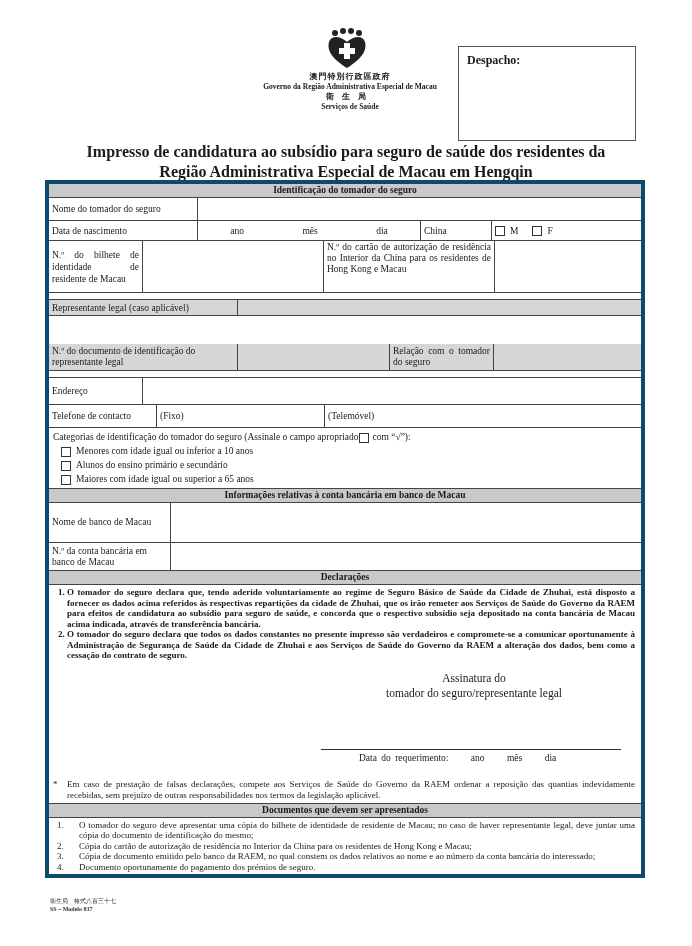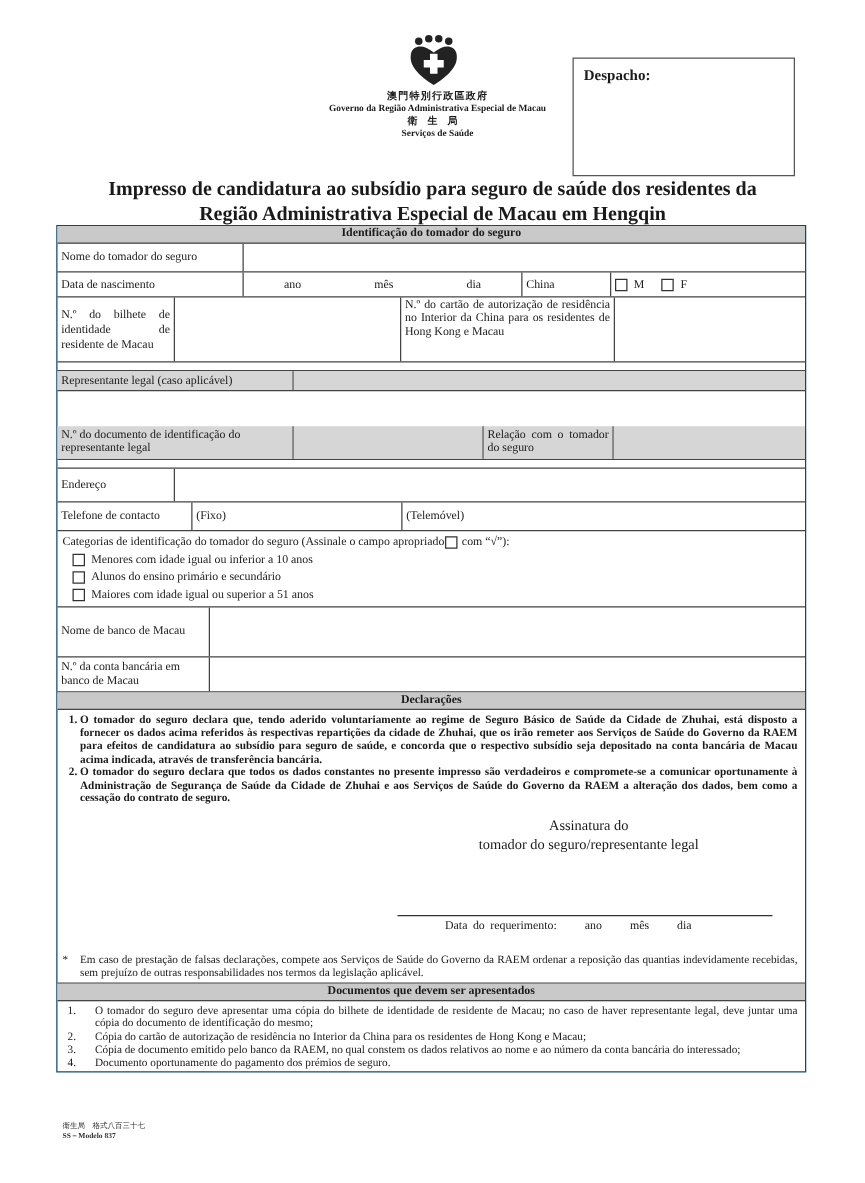--- a/index.html
+++ b/index.html
@@ -6,21 +6,21 @@
   body{width:692px;height:946px;position:relative;overflow:hidden;font-family:"Liberation Serif","DejaVu Serif",serif;color:#1a1a1a;}
   .abs{position:absolute;}
   .header-logo{left:325px;top:28px;width:44px;height:42px;}
   .gov-block{left:235px;top:72px;width:230px;text-align:center;font-size:7.5px;line-height:10px;}
   .gov-block .zh{font-size:8px;letter-spacing:1px;}
   .gov-block .zh2{font-size:8px;letter-spacing:8px;}
   .gov-block .b{font-weight:bold;}
   .despacho{left:458px;top:46px;width:178px;height:95px;border:1px solid #555;box-sizing:border-box;}
   .despacho span{position:absolute;left:8px;top:6px;font-weight:bold;font-size:12px;}
   .title{left:40px;top:142px;width:612px;text-align:center;font-weight:bold;font-size:16px;line-height:20px;}
-  .form{left:45px;top:180px;width:600px;border:1px solid #0c4a6e;box-sizing:border-box;font-size:9.5px;}
+  .form{left:45px;top:180px;width:600px;border:4px solid #0c4a6e;box-sizing:border-box;font-size:9.5px;}
   .sec-head{background:#c9c9c9;text-align:center;font-weight:bold;font-size:9.5px;height:13px;line-height:13px;border-bottom:1px solid #444;}
   .row{display:flex;border-bottom:1px solid #444;box-sizing:border-box;}
   .cell{border-right:1px solid #444;padding:1px 3px;box-sizing:border-box;display:flex;align-items:center;}
   .cell:last-child{border-right:none;}
   .grey{background:#d6d6d6;}
   .spacer{height:6px;border-bottom:1px solid #444;}
   .just{text-align:justify;}
   .chk{display:inline-block;width:8px;height:8px;border:1px solid #333;margin-right:5px;vertical-align:middle;}
   .cat-line{padding:1px 4px;line-height:12px;}
   .decl{font-weight:bold;font-size:9px;line-height:10.5px;padding:2px 6px 0 4px;}
@@ -124,23 +124,24 @@
         <span>(Telemóvel)</span>
       </div>
   </div>
 
   <div style="border-bottom:1px solid #444;padding:2px 0;">
     <div class="cat-line">
       <span>Categorias de identificação do tomador do seguro (Assinale o campo apropriado</span><span class="chk" style="margin:0 3px 0 1px;"></span><span>com “√”):</span>
     </div>
     <div class="cat-line" style="padding-left:12px;"><span class="chk"></span><span>Menores com idade igual ou inferior a 10 anos</span></div>
     <div class="cat-line" style="padding-left:12px;"><span class="chk"></span><span>Alunos do ensino primário e secundário</span></div>
-    <div class="cat-line" style="padding-left:12px;"><span class="chk"></span><span>Maiores com idade igual ou superior a 51 anos</span></div>
+    <div class="cat-line" style="padding-left:12px;"><span class="chk"></span><span>Maiores com idade igual ou superior a 65 anos</span></div>
   </div>
 
+  <div class="sec-head">Informações relativas à conta bancária em banco de Macau</div>
   <div class="row" style="height:40px;">
     <div class="cell" style="width:122px;line-height:11px;">Nome de banco de Macau</div>
     <div class="cell" style="flex:1;"></div>
   </div>
   <div class="row" style="height:28px;">
     <div class="cell" style="width:122px;line-height:11px;">N.º da conta bancária em banco de Macau</div>
     <div class="cell" style="flex:1;"></div>
   </div>
 
   <div class="sec-head">Declarações</div>

